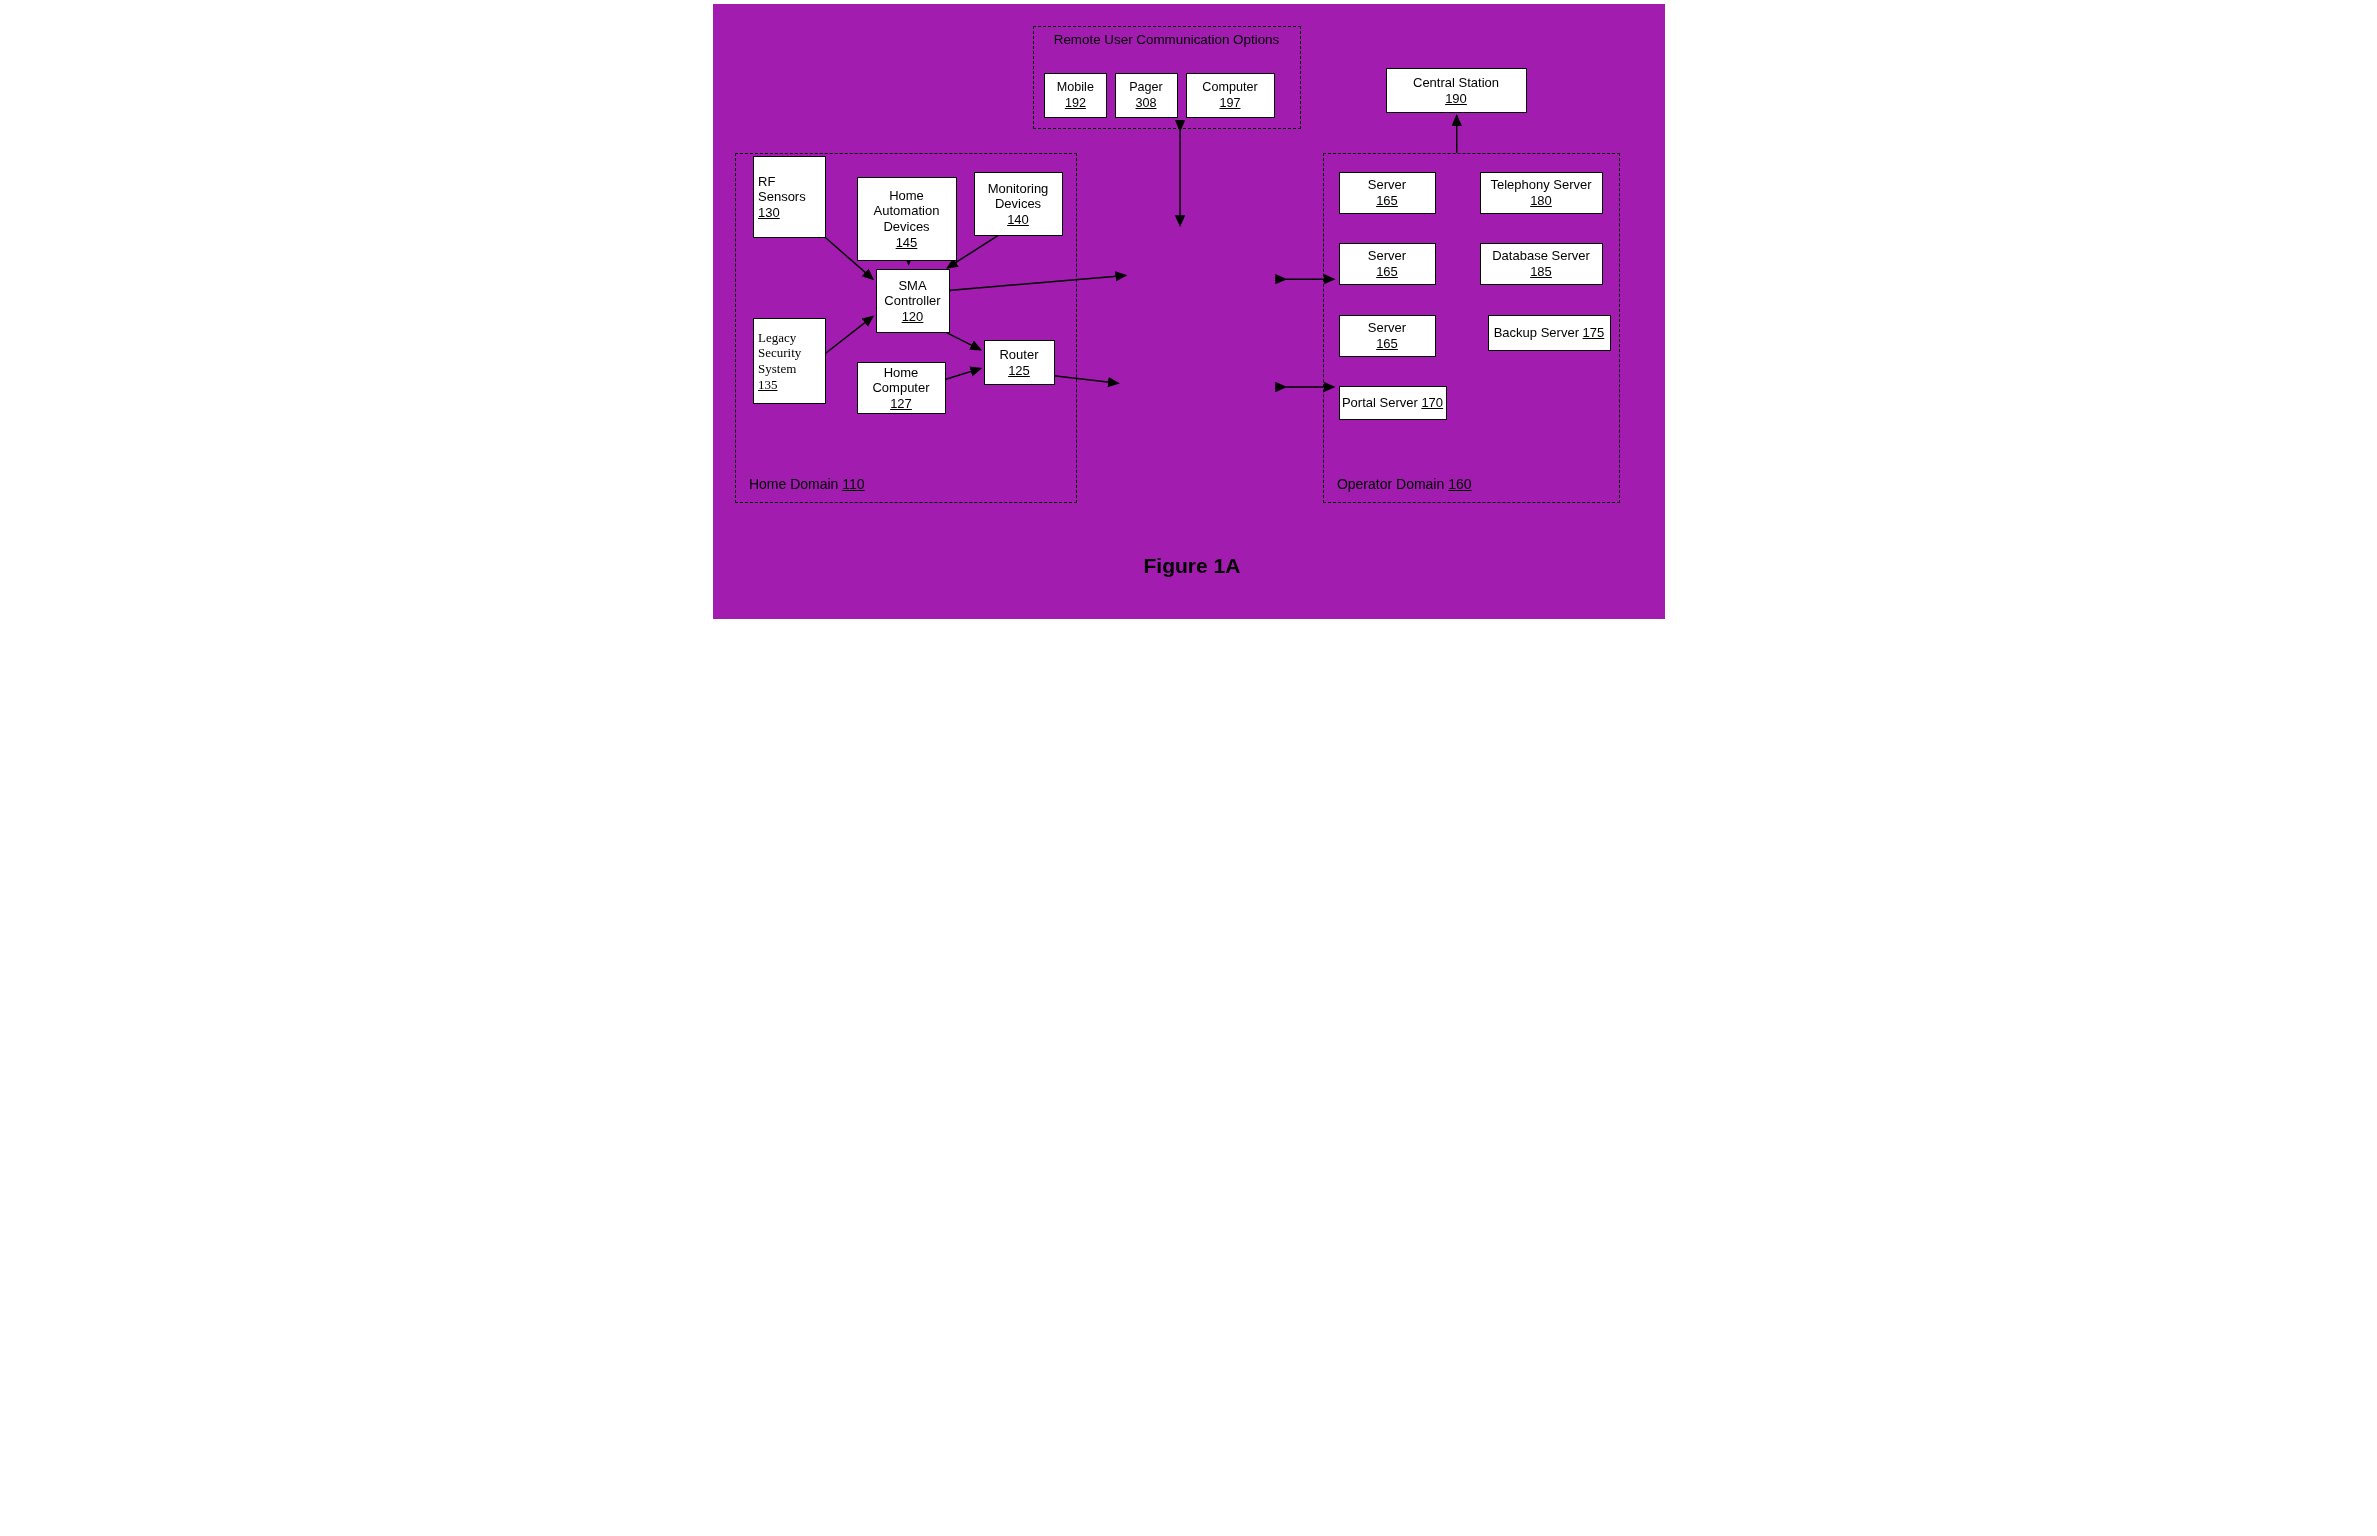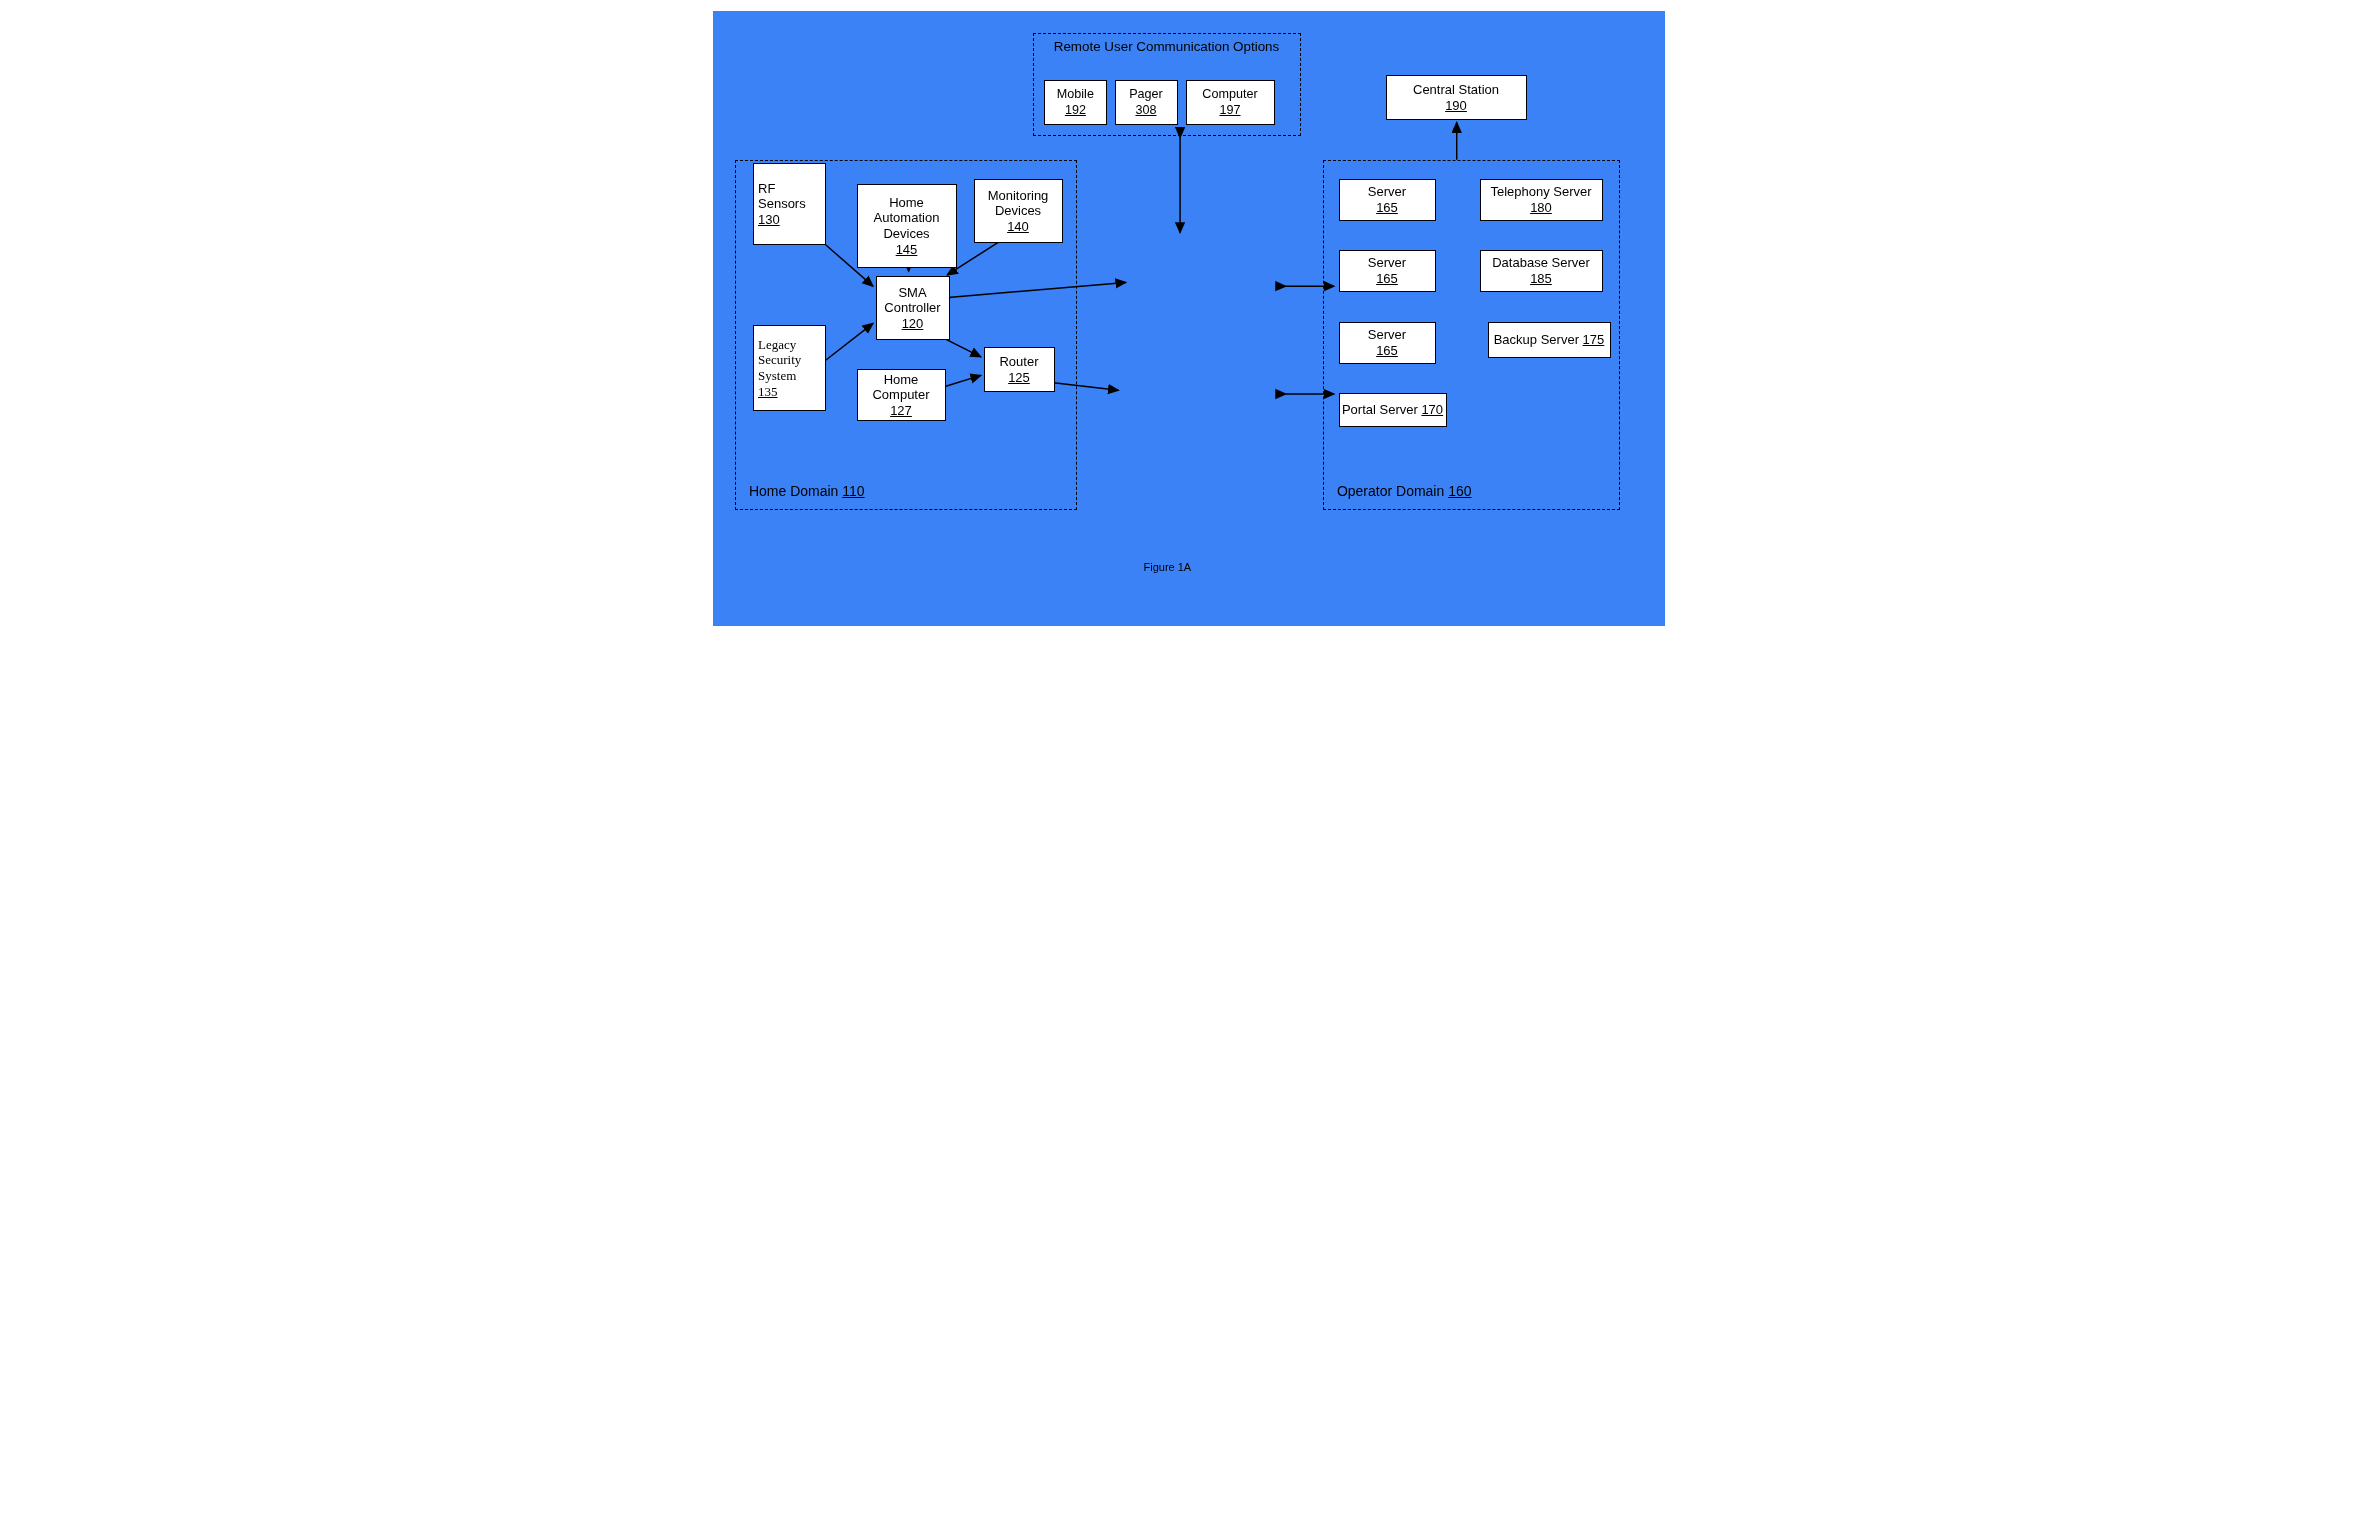--- a/index.html
+++ b/index.html
@@ -5,22 +5,22 @@
   html, body {
     margin: 0;
     padding: 0;
     background: #fff;
     font-family: Arial, Helvetica, sans-serif;
   }
   #stage {
     position: relative;
     width: 952px;
     height: 615px;
-    margin: 11px auto;
-    background: #3b82f6;
+    margin: 4px auto;
+    background: #a21caf;
   }
   .panel {
     position: absolute;
     border: 1.5px dashed #000;
     box-sizing: border-box;
   }
   .box {
     position: absolute;
     border: 1.5px solid #000;
     background: #fff;
@@ -41,22 +41,22 @@
   }
   .label .ref { text-decoration: underline; }
   .panel-title {
     position: absolute;
     font-size: 13.4px;
     text-align: center;
     width: 100%;
   }
   #figure-caption {
     position: absolute;
-    font-weight: normal;
-    font-size: 11px;
+    font-weight: bold;
+    font-size: 21px;
   }
   svg.cloud {
     position: absolute;
   }
   .cloud-text {
     position: absolute;
     text-align: center;
     font-size: 13.4px;
     pointer-events: none;
   }

